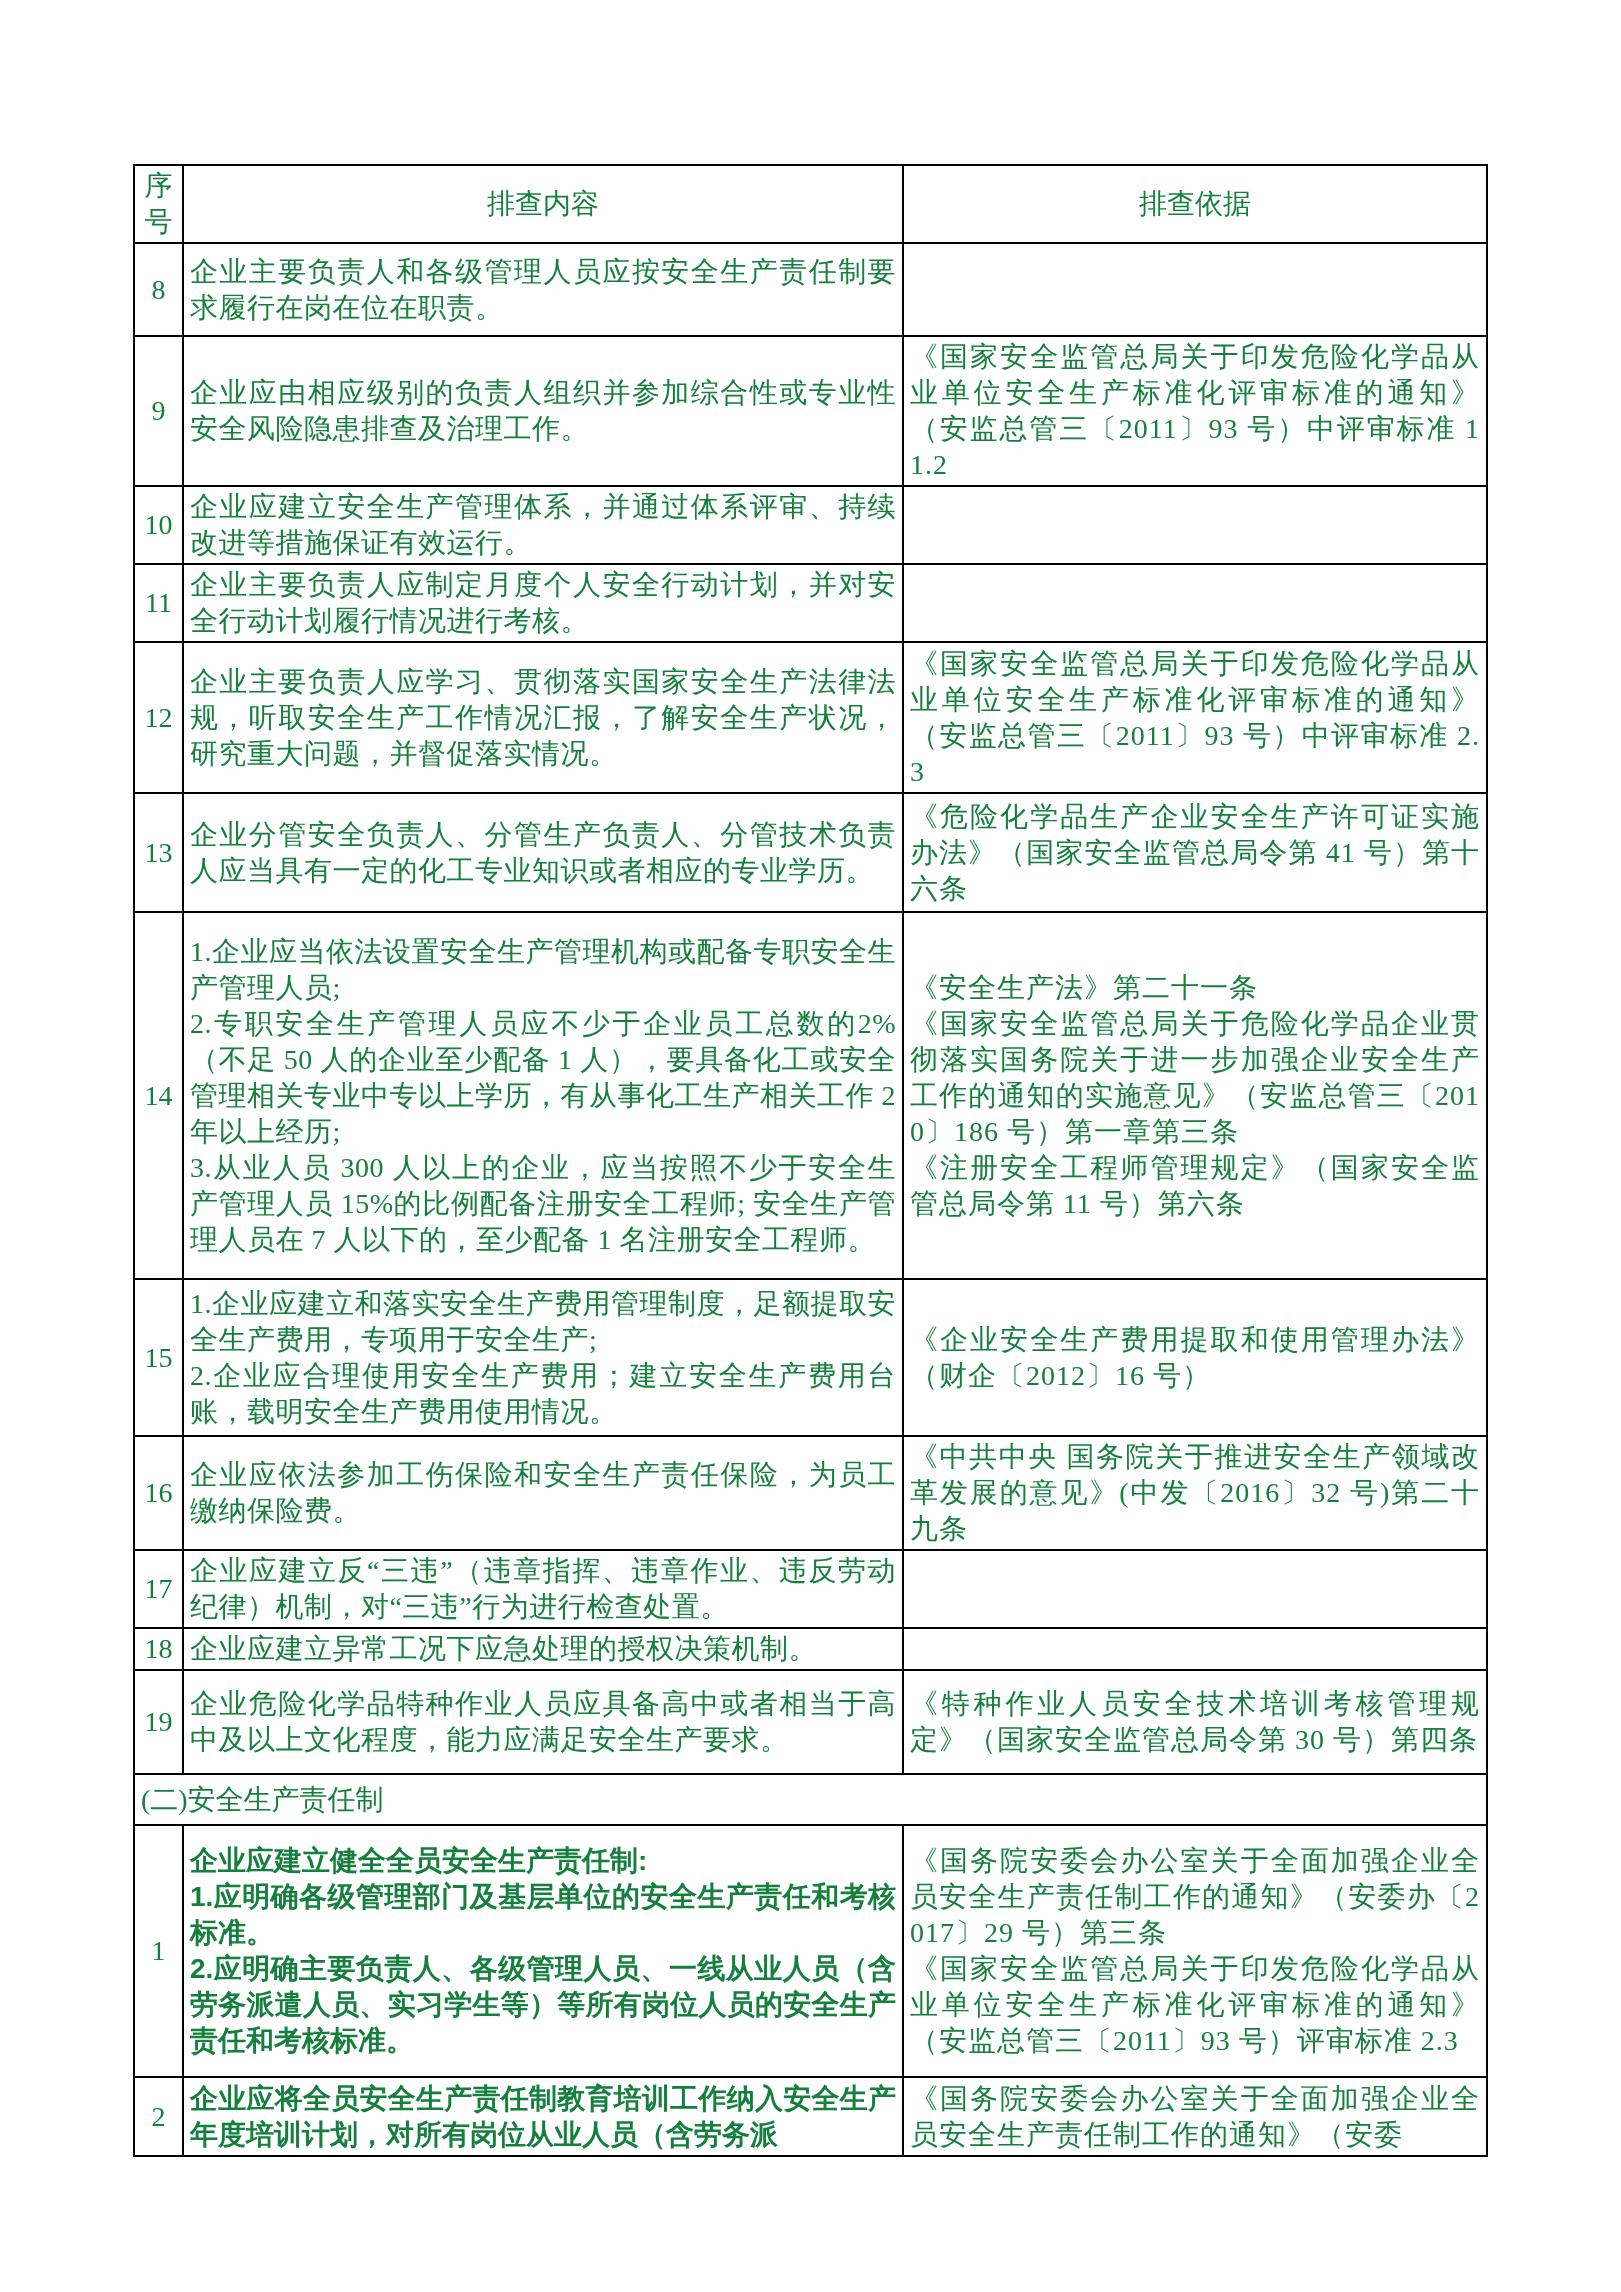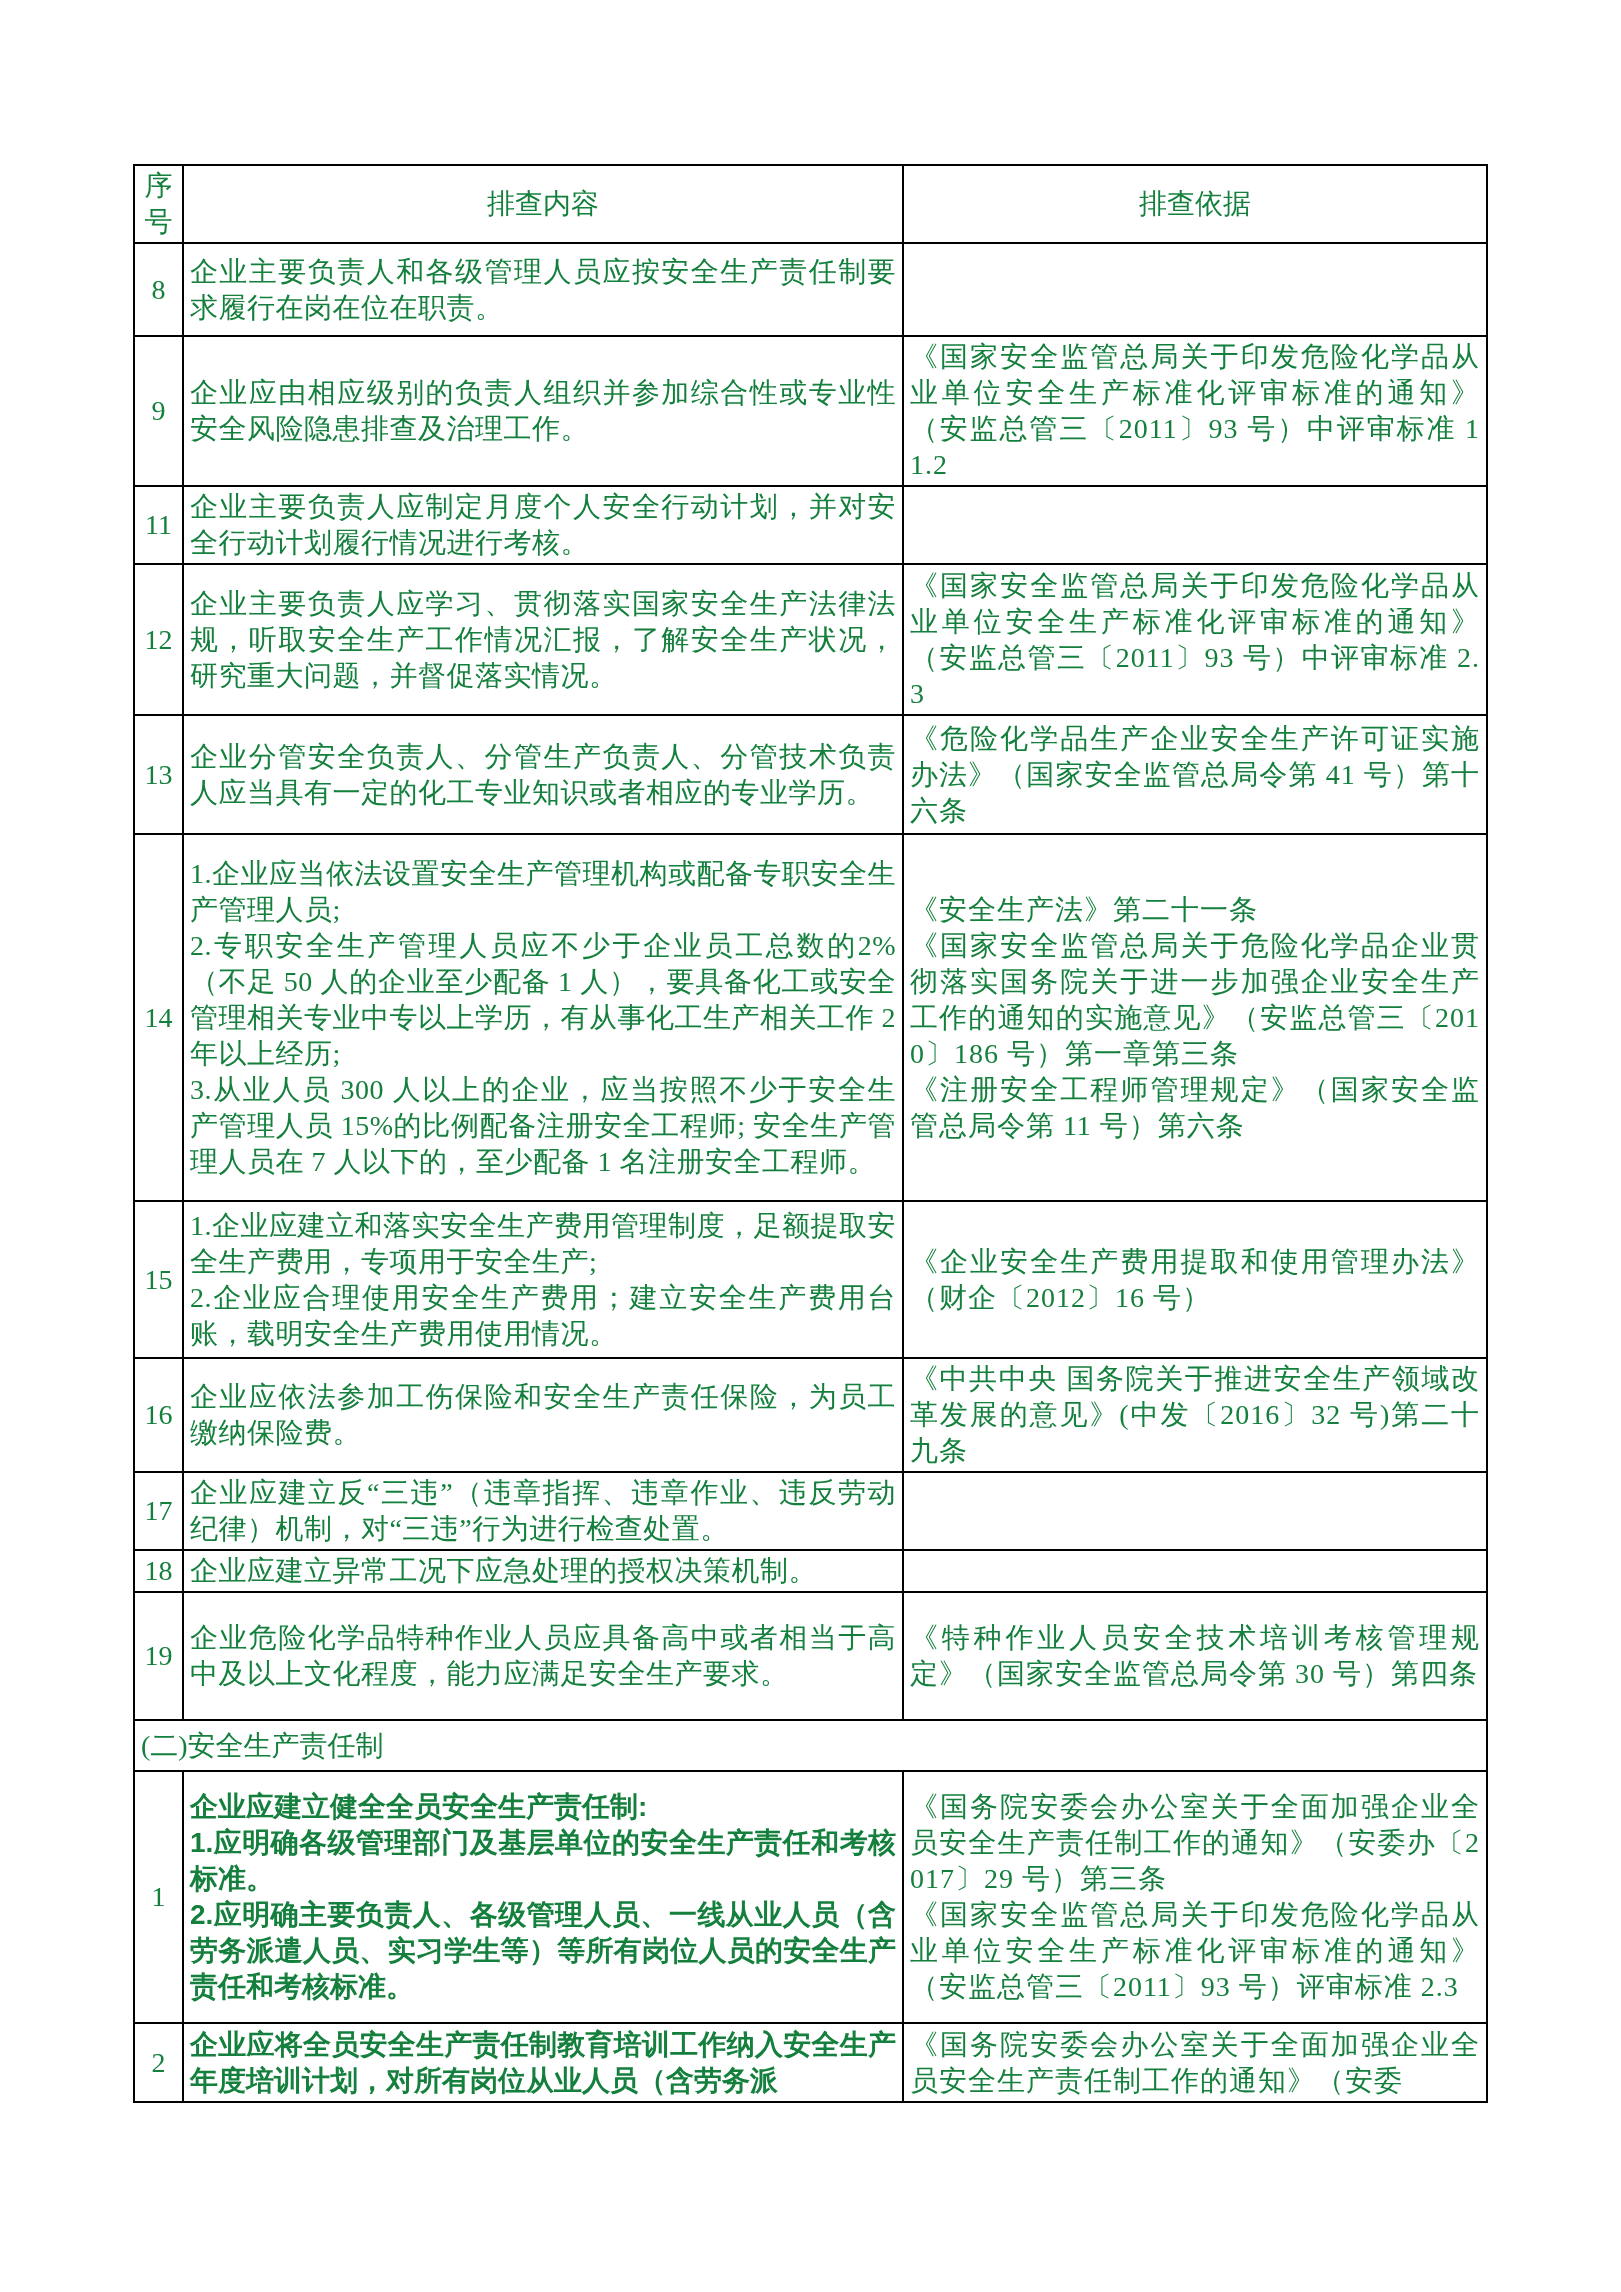--- a/index.html
+++ b/index.html
@@ -91,20 +91,25 @@
       <td class="content">企业主要负责人和各级管理人员应按安全生产责任制要求履行在岗在位在职责。</td>
       <td class="basis"></td>
     </tr>
 
     <tr style="height:147px;">
       <td class="no">9</td>
       <td class="content">企业应由相应级别的负责人组织并参加综合性或专业性安全风险隐患排查及治理工作。</td>
       <td class="basis">《国家安全监管总局关于印发危险化学品从业单位安全生产标准化评审标准的通知》（安监总管三〔2011〕93 号）中评审标准 11.2</td>
     </tr>
 
+    <tr style="height:76px;">
+      <td class="no">10</td>
+      <td class="content">企业应建立安全生产管理体系，并通过体系评审、持续改进等措施保证有效运行。</td>
+      <td class="basis"></td>
+    </tr>
 
     <tr style="height:77px;">
       <td class="no">11</td>
       <td class="content">企业主要负责人应制定月度个人安全行动计划，并对安全行动计划履行情况进行考核。</td>
       <td class="basis"></td>
     </tr>
 
     <tr style="height:151px;">
       <td class="no">12</td>
       <td class="content">企业主要负责人应学习、贯彻落实国家安全生产法律法规，听取安全生产工作情况汇报，了解安全生产状况，研究重大问题，并督促落实情况。</td>
@@ -145,21 +150,21 @@
       <td class="content">企业应建立反“三违”（违章指挥、违章作业、违反劳动纪律）机制，对“三违”行为进行检查处置。</td>
       <td class="basis"></td>
     </tr>
 
     <tr style="height:39px;">
       <td class="no">18</td>
       <td class="content">企业应建立异常工况下应急处理的授权决策机制。</td>
       <td class="basis"></td>
     </tr>
 
-    <tr style="height:128px;">
+    <tr style="height:104px;">
       <td class="no">19</td>
       <td class="content">企业危险化学品特种作业人员应具备高中或者相当于高中及以上文化程度，能力应满足安全生产要求。</td>
       <td class="basis">《特种作业人员安全技术培训考核管理规定》（国家安全监管总局令第 30 号）第四条</td>
     </tr>
 
     <tr style="height:51px;">
       <td class="divider" colspan="3">(二)安全生产责任制</td>
     </tr>
 
     <tr style="height:252px;">

